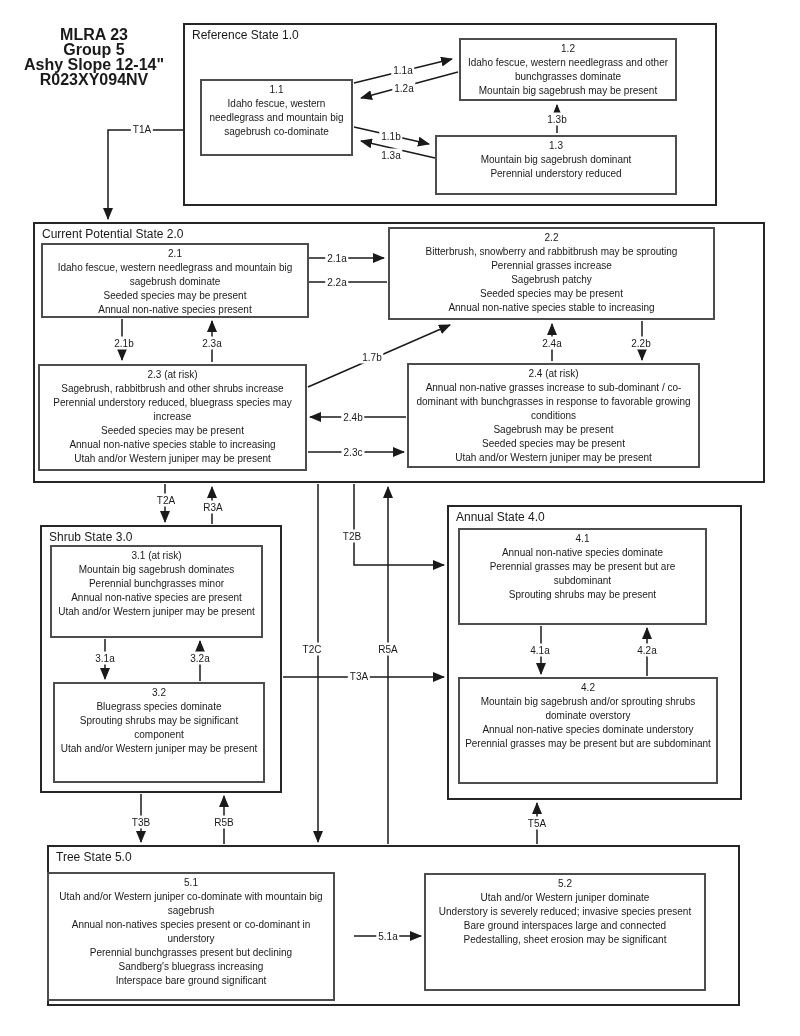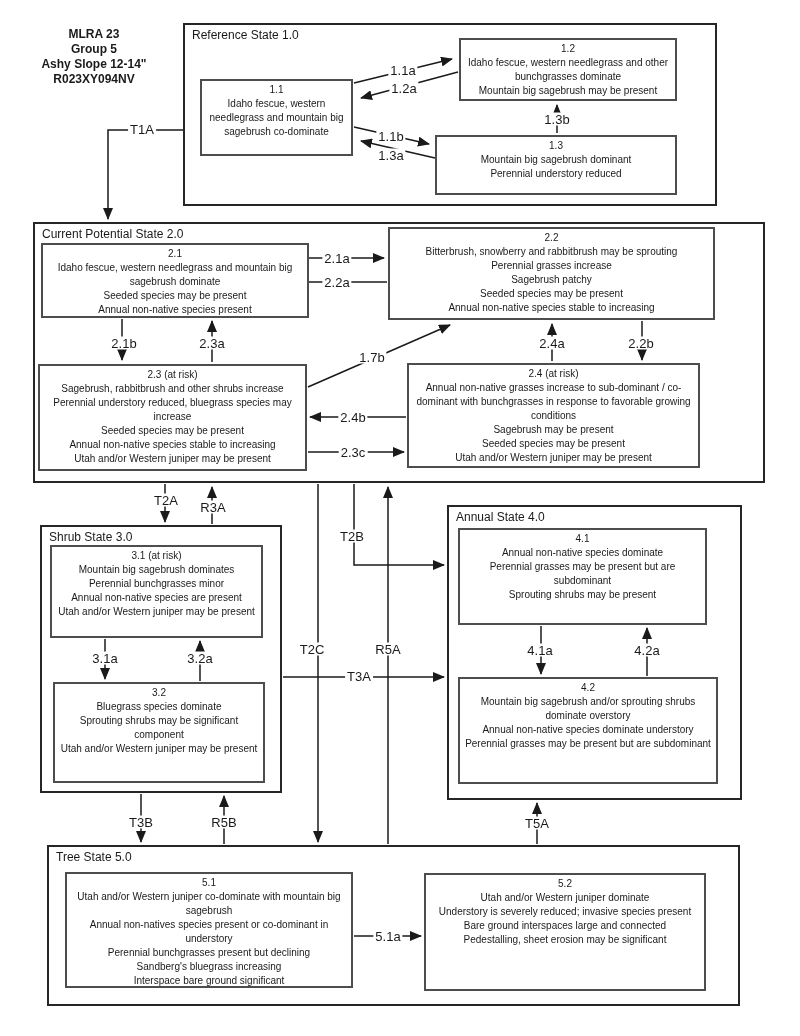--- a/index.html
+++ b/index.html
@@ -1,28 +1,28 @@
 <!DOCTYPE html>
 <html><head>
 <meta charset="utf-8">
 <style>
   html,body{margin:0;padding:0;background:#ffffff;}
   .stage{position:relative;width:800px;height:1036px;background:#ffffff;
          font-family:"Liberation Sans",sans-serif;color:#1a1a1a;overflow:hidden;}
   .title-block{position:absolute;left:15px;top:27px;width:158px;text-align:center;
-               font-weight:bold;font-size:12px;line-height:15px;}
+               font-weight:bold;font-size:16px;line-height:15px;}
   .state{position:absolute;border:2px solid #262626;box-sizing:border-box;background:transparent;}
   .state-label{position:absolute;top:3px;left:7px;font-size:12px;line-height:14px;white-space:nowrap;}
   .cbox{position:absolute;border:2px solid #4d4d4d;box-sizing:border-box;background:#ffffff;
         padding:2px 4px 0 4px;font-size:10px;line-height:14px;z-index:3;}
   .cbox-title{text-align:center;}
   .cl{text-align:center;}
   svg.wires{position:absolute;left:0;top:0;z-index:2;pointer-events:none;}
   .lbl{position:absolute;transform:translate(-50%,-50%);background:#ffffff;padding:0 2px;
-       font-size:13px;line-height:13px;white-space:nowrap;z-index:4;}
+       font-size:10px;line-height:13px;white-space:nowrap;z-index:4;}
 </style>
 </head>
 <body>
 
 <div class="stage">
 
   <div class="title-block">
     <div>MLRA 23</div>
     <div>Group 5</div>
     <div>Ashy Slope 12-14"</div>
@@ -156,21 +156,21 @@
     <div class="cl">Sprouting shrubs may be present</div>
   </div>
 
   <div class="cbox" style="left:458px;top:677px;width:260px;height:107px">
     <div class="cbox-title">4.2</div>
     <div class="cl">Mountain big sagebrush and/or sprouting shrubs dominate overstory</div>
     <div class="cl">Annual non-native species dominate understory</div>
     <div class="cl">Perennial grasses may be present but are subdominant</div>
   </div>
 
-  <div class="cbox" style="left:65px;top:872px;width:288px;height:116px">
+  <div class="cbox" style="left:47px;top:872px;width:288px;height:129px">
     <div class="cbox-title">5.1</div>
     <div class="cl">Utah and/or Western juniper co-dominate with mountain big sagebrush</div>
     <div class="cl">Annual non-natives species present or co-dominant in understory</div>
     <div class="cl">Perennial bunchgrasses present but declining</div>
     <div class="cl">Sandberg's bluegrass increasing</div>
     <div class="cl">Interspace bare ground significant</div>
   </div>
 
   <div class="cbox" style="left:424px;top:873px;width:282px;height:118px">
     <div class="cbox-title">5.2</div>

